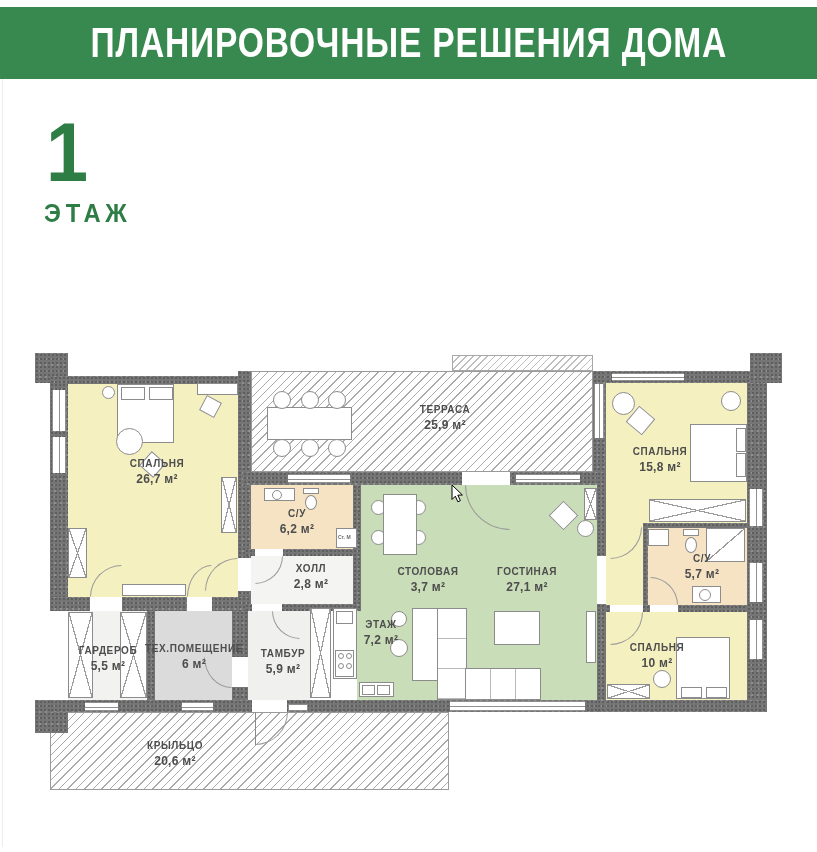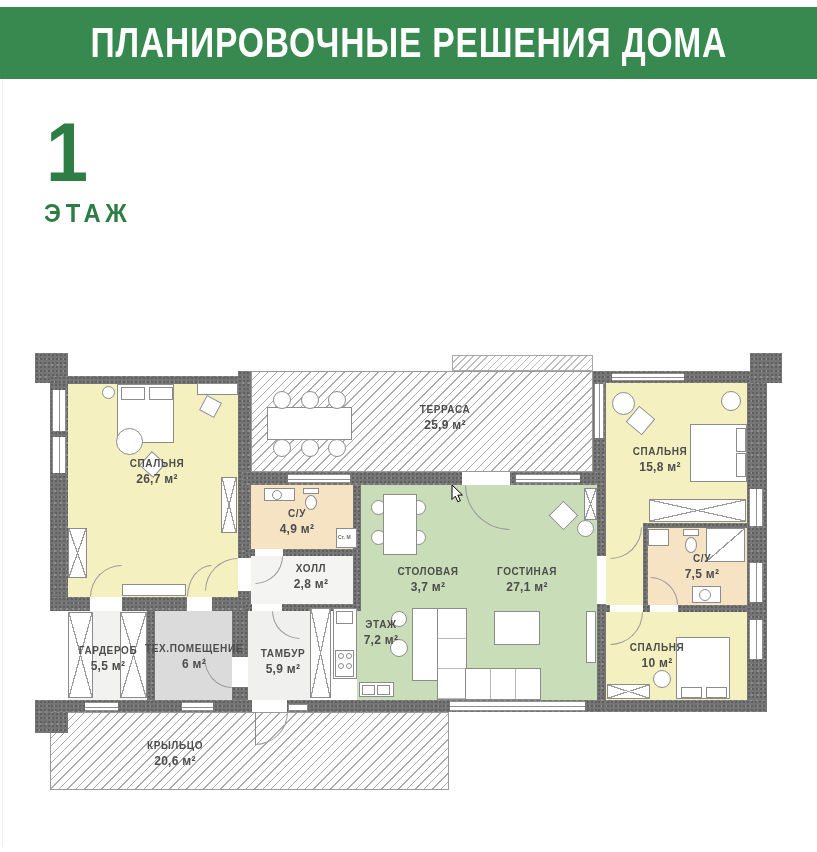--- a/index.html
+++ b/index.html
@@ -225,29 +225,29 @@
   <div class="rlabel" style="left:445px;top:404px;">
     <div class="rname">ТЕРРАСА</div>
     <div class="rarea">25,9 м²</div>
   </div>
   <div class="rlabel" style="left:660px;top:446px;">
     <div class="rname">СПАЛЬНЯ</div>
     <div class="rarea">15,8 м²</div>
   </div>
   <div class="rlabel" style="left:702px;top:553px;">
     <div class="rname">С/У</div>
-    <div class="rarea">7,5 м²</div>
+    <div class="rarea">5,7 м²</div>
   </div>
   <div class="rlabel" style="left:657px;top:642px;">
     <div class="rname">СПАЛЬНЯ</div>
     <div class="rarea">10 м²</div>
   </div>
   <div class="rlabel" style="left:297px;top:508px;">
     <div class="rname">С/У</div>
-    <div class="rarea">4,9 м²</div>
+    <div class="rarea">6,2 м²</div>
   </div>
   <div class="rlabel" style="left:311px;top:563px;">
     <div class="rname">ХОЛЛ</div>
     <div class="rarea">2,8 м²</div>
   </div>
   <div class="rlabel" style="left:428px;top:566px;">
     <div class="rname">СТОЛОВАЯ</div>
     <div class="rarea">3,7 м²</div>
   </div>
   <div class="rlabel" style="left:527px;top:566px;">

